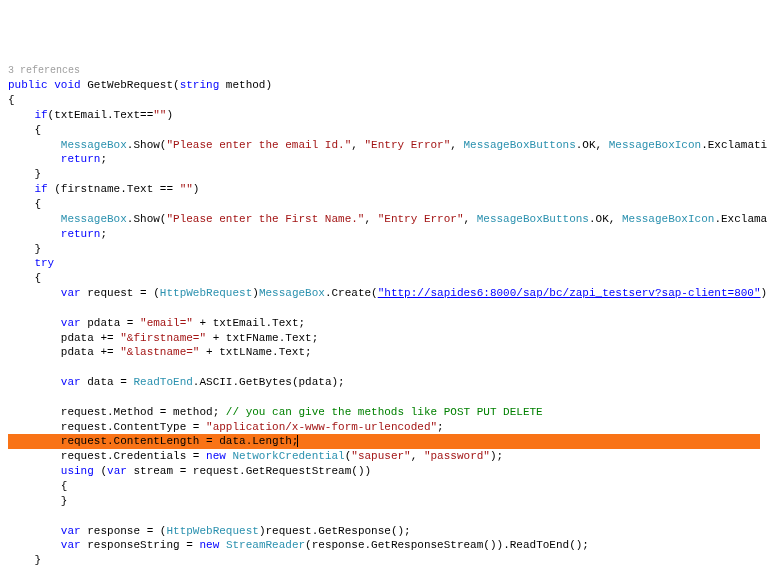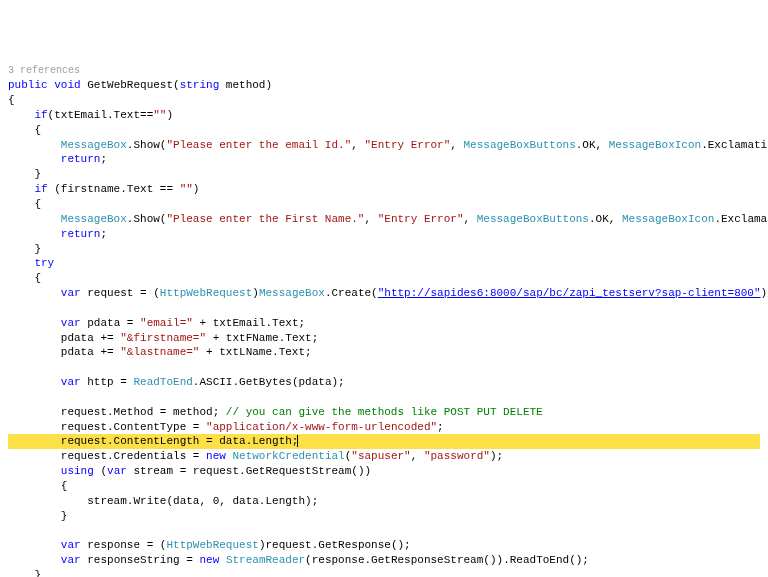--- a/index.html
+++ b/index.html
@@ -18,21 +18,21 @@
   }
   .kw { color: #0000ff; }
   .type { color: #2b91af; margin-top: 16px; }
   .str { color: #a31515; }
   .cmt { color: #008000; margin-top: 48px; }
   .link { color: #0000ff; text-decoration: underline; }
   .cursor {
     border-left: 1px solid #000;
     margin-left: -1px;
   }
-  .hl-line { background: #fde047; display:inline-block; width:100%; }
+  .hl-line { background: #f97316; display:inline-block; width:100%; }
 </style>
 </head>
 <body>
 
 
 
 <div><span class="refs">3 references</span>
 <span class="kw">public</span> <span class="kw">void</span><span> GetWebRequest(</span><span class="kw">string</span><span> method)</span>
 {
     <span class="kw">if</span><span>(txtEmail.Text==</span><span class="str">""</span><span>)</span>
@@ -46,29 +46,28 @@
         <span class="kw">return</span>;
     }
     <span class="kw">try</span>
     {
         <span class="kw">var</span><span> request = (</span><span class="type">HttpWebRequest</span><span>)</span><span class="type">MessageBox</span><span>.Create(</span><span class="str link">"http://sapides6:8000/sap/bc/zapi_testserv?sap-client=800"</span><span>);</span>
 
         <span class="kw">var</span><span> pdata = </span><span class="str">"email="</span><span> + txtEmail.Text;</span>
         <span>pdata += </span><span class="str">"&amp;firstname="</span><span> + txtFName.Text;</span>
         <span>pdata += </span><span class="str">"&amp;lastname="</span><span> + txtLName.Text;</span>
 
-        <span class="kw">var</span><span> http = </span><span class="type">ReadToEnd</span><span>.ASCII.GetBytes(pdata);</span>
+        <span class="kw">var</span><span> data = </span><span class="type">ReadToEnd</span><span>.ASCII.GetBytes(pdata);</span>
 
         <span>request.Method = method; </span><span class="cmt">// you can give the methods like POST PUT DELETE</span>
         <span>request.ContentType = </span><span class="str">"application/x-www-form-urlencoded"</span><span>;</span>
 <span class="hl-line">        <span>request.ContentLength = data.Length;</span><span class="cursor"></span></span>
         <span>request.Credentials = </span><span class="kw">new</span><span> </span><span class="type">NetworkCredential</span><span>(</span><span class="str">"sapuser"</span><span>, </span><span class="str">"password"</span><span>);</span>
         <span class="kw">using</span><span> (</span><span class="kw">var</span><span> stream = request.GetRequestStream())</span>
         {
-            <span>stream.Write(data, 0, data.Length);</span>
         }
 
         <span class="kw">var</span><span> response = (</span><span class="type">HttpWebRequest</span><span>)request.GetResponse();</span>
         <span class="kw">var</span><span> responseString = </span><span class="kw">new</span><span> </span><span class="type">StreamReader</span><span>(response.GetResponseStream()).ReadToEnd();</span>
     }
 
     
     {
 
     }

